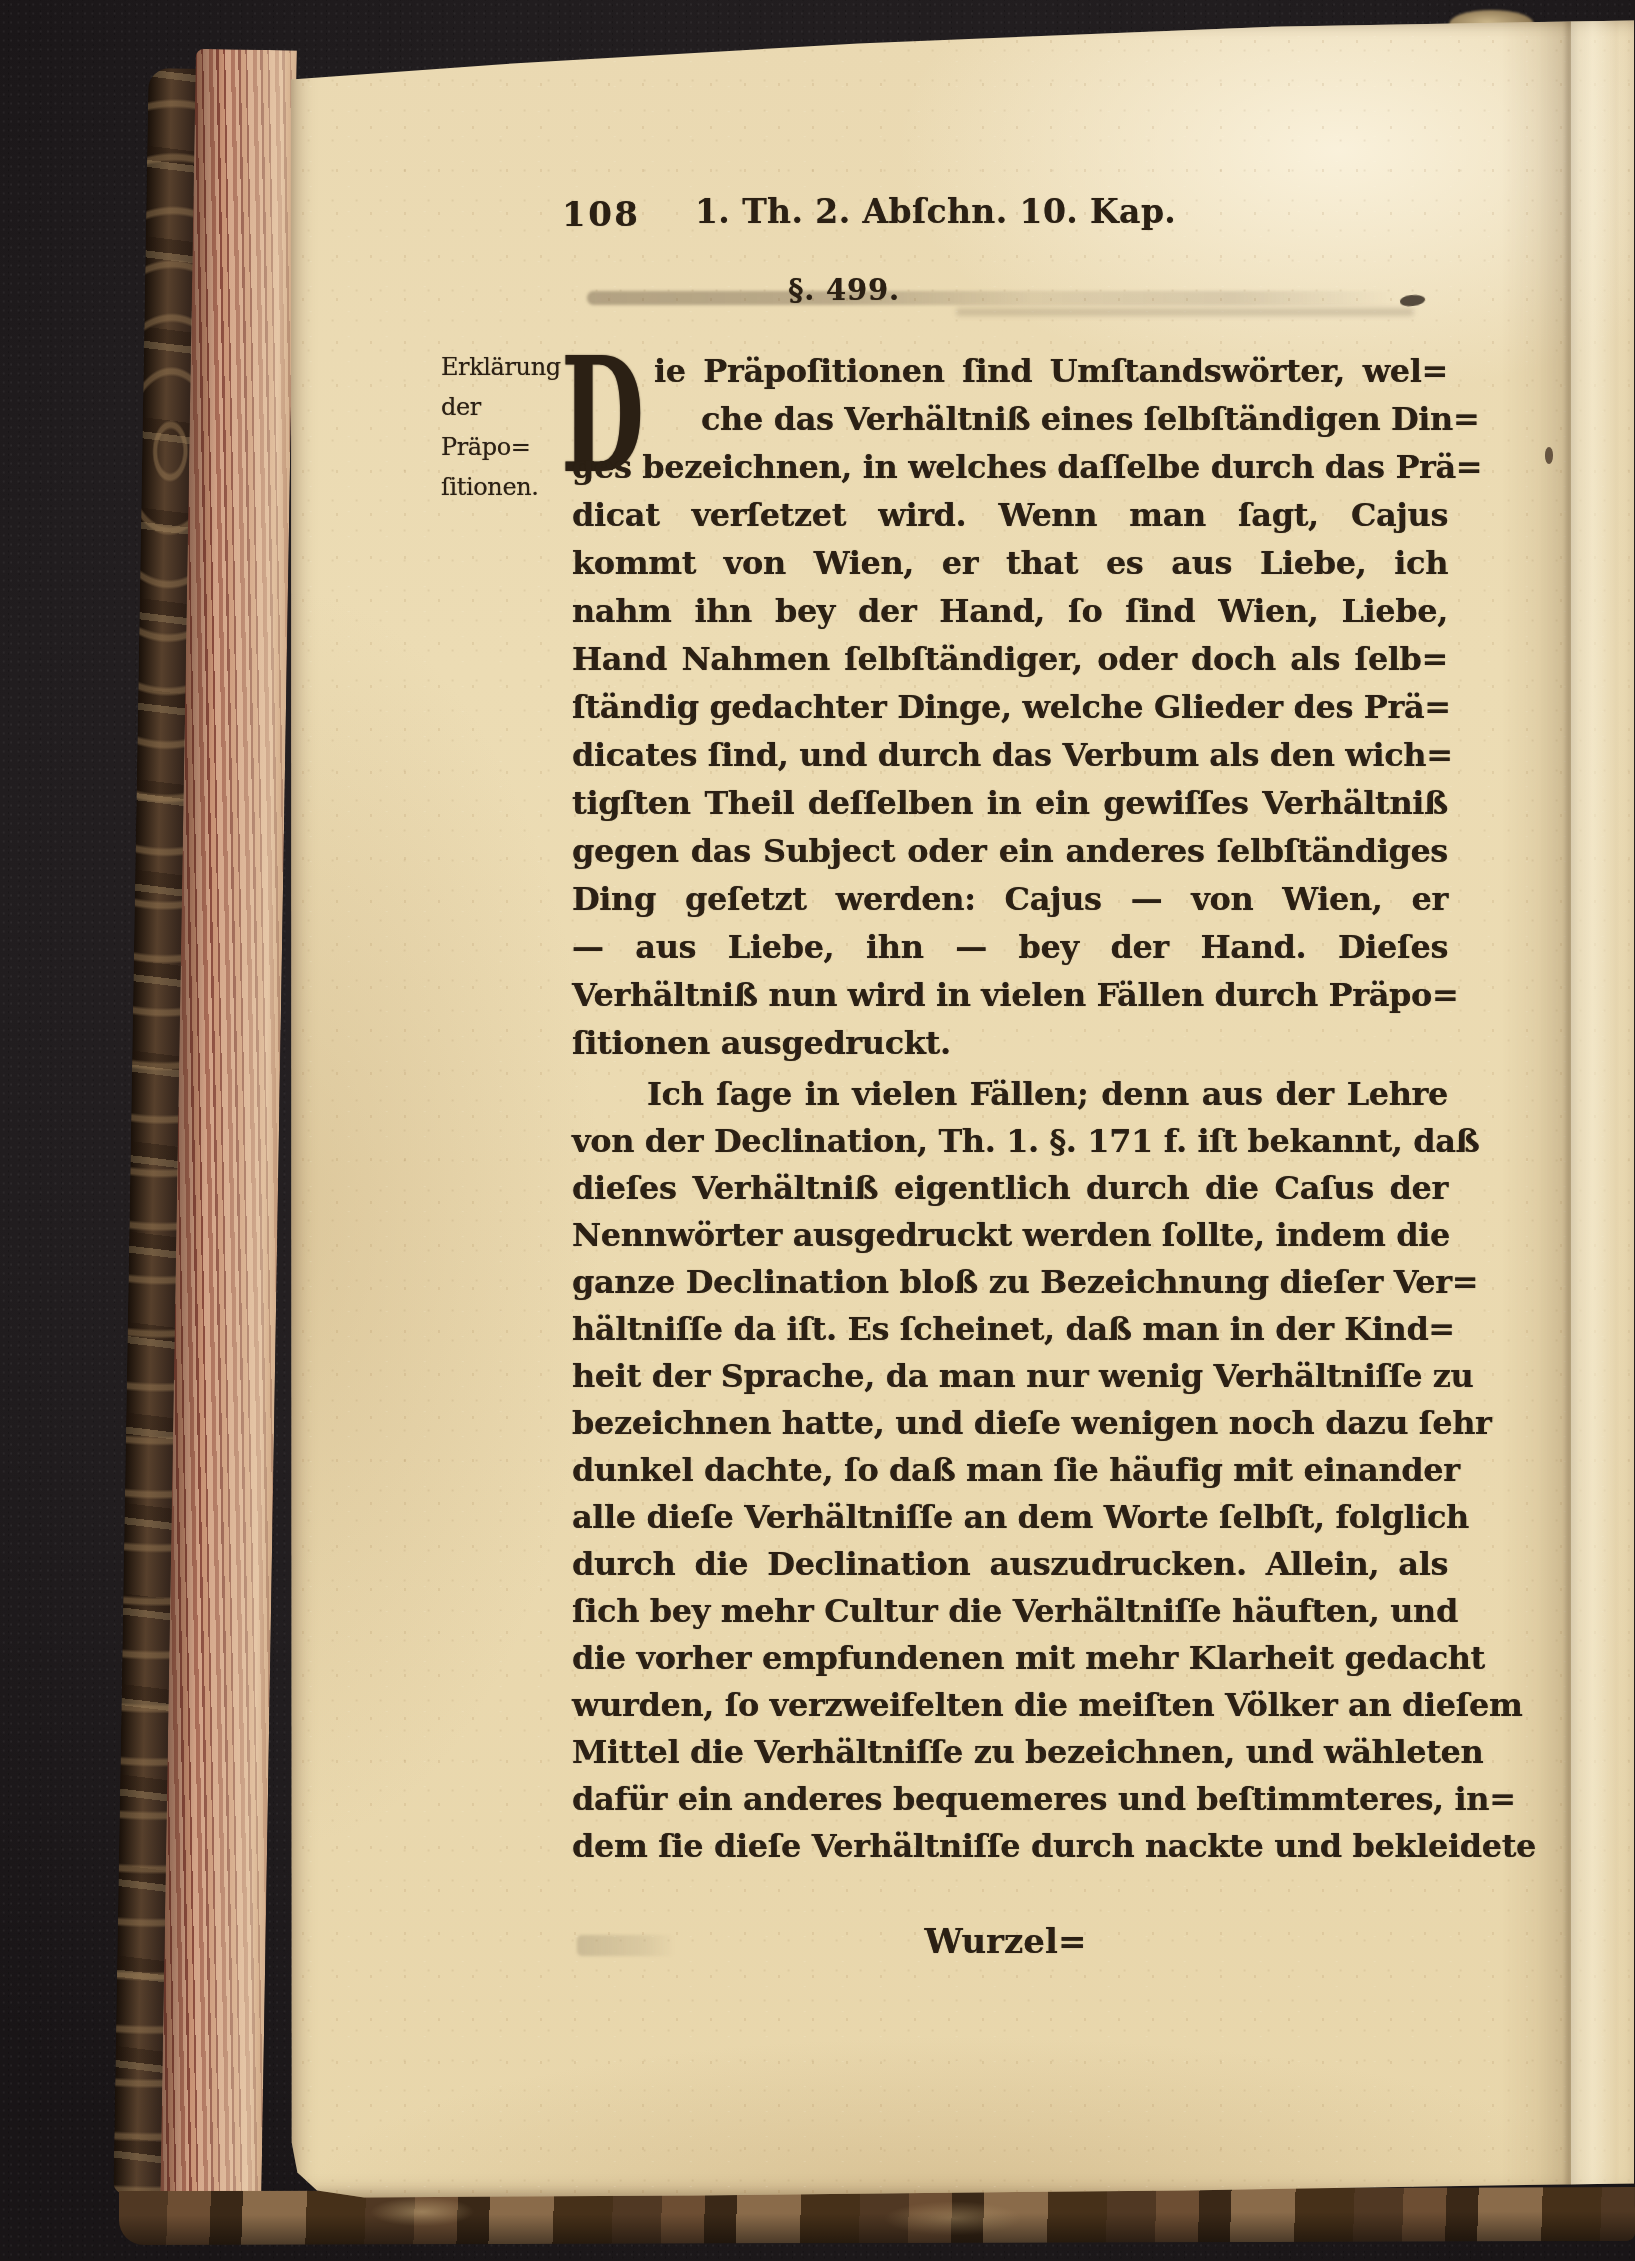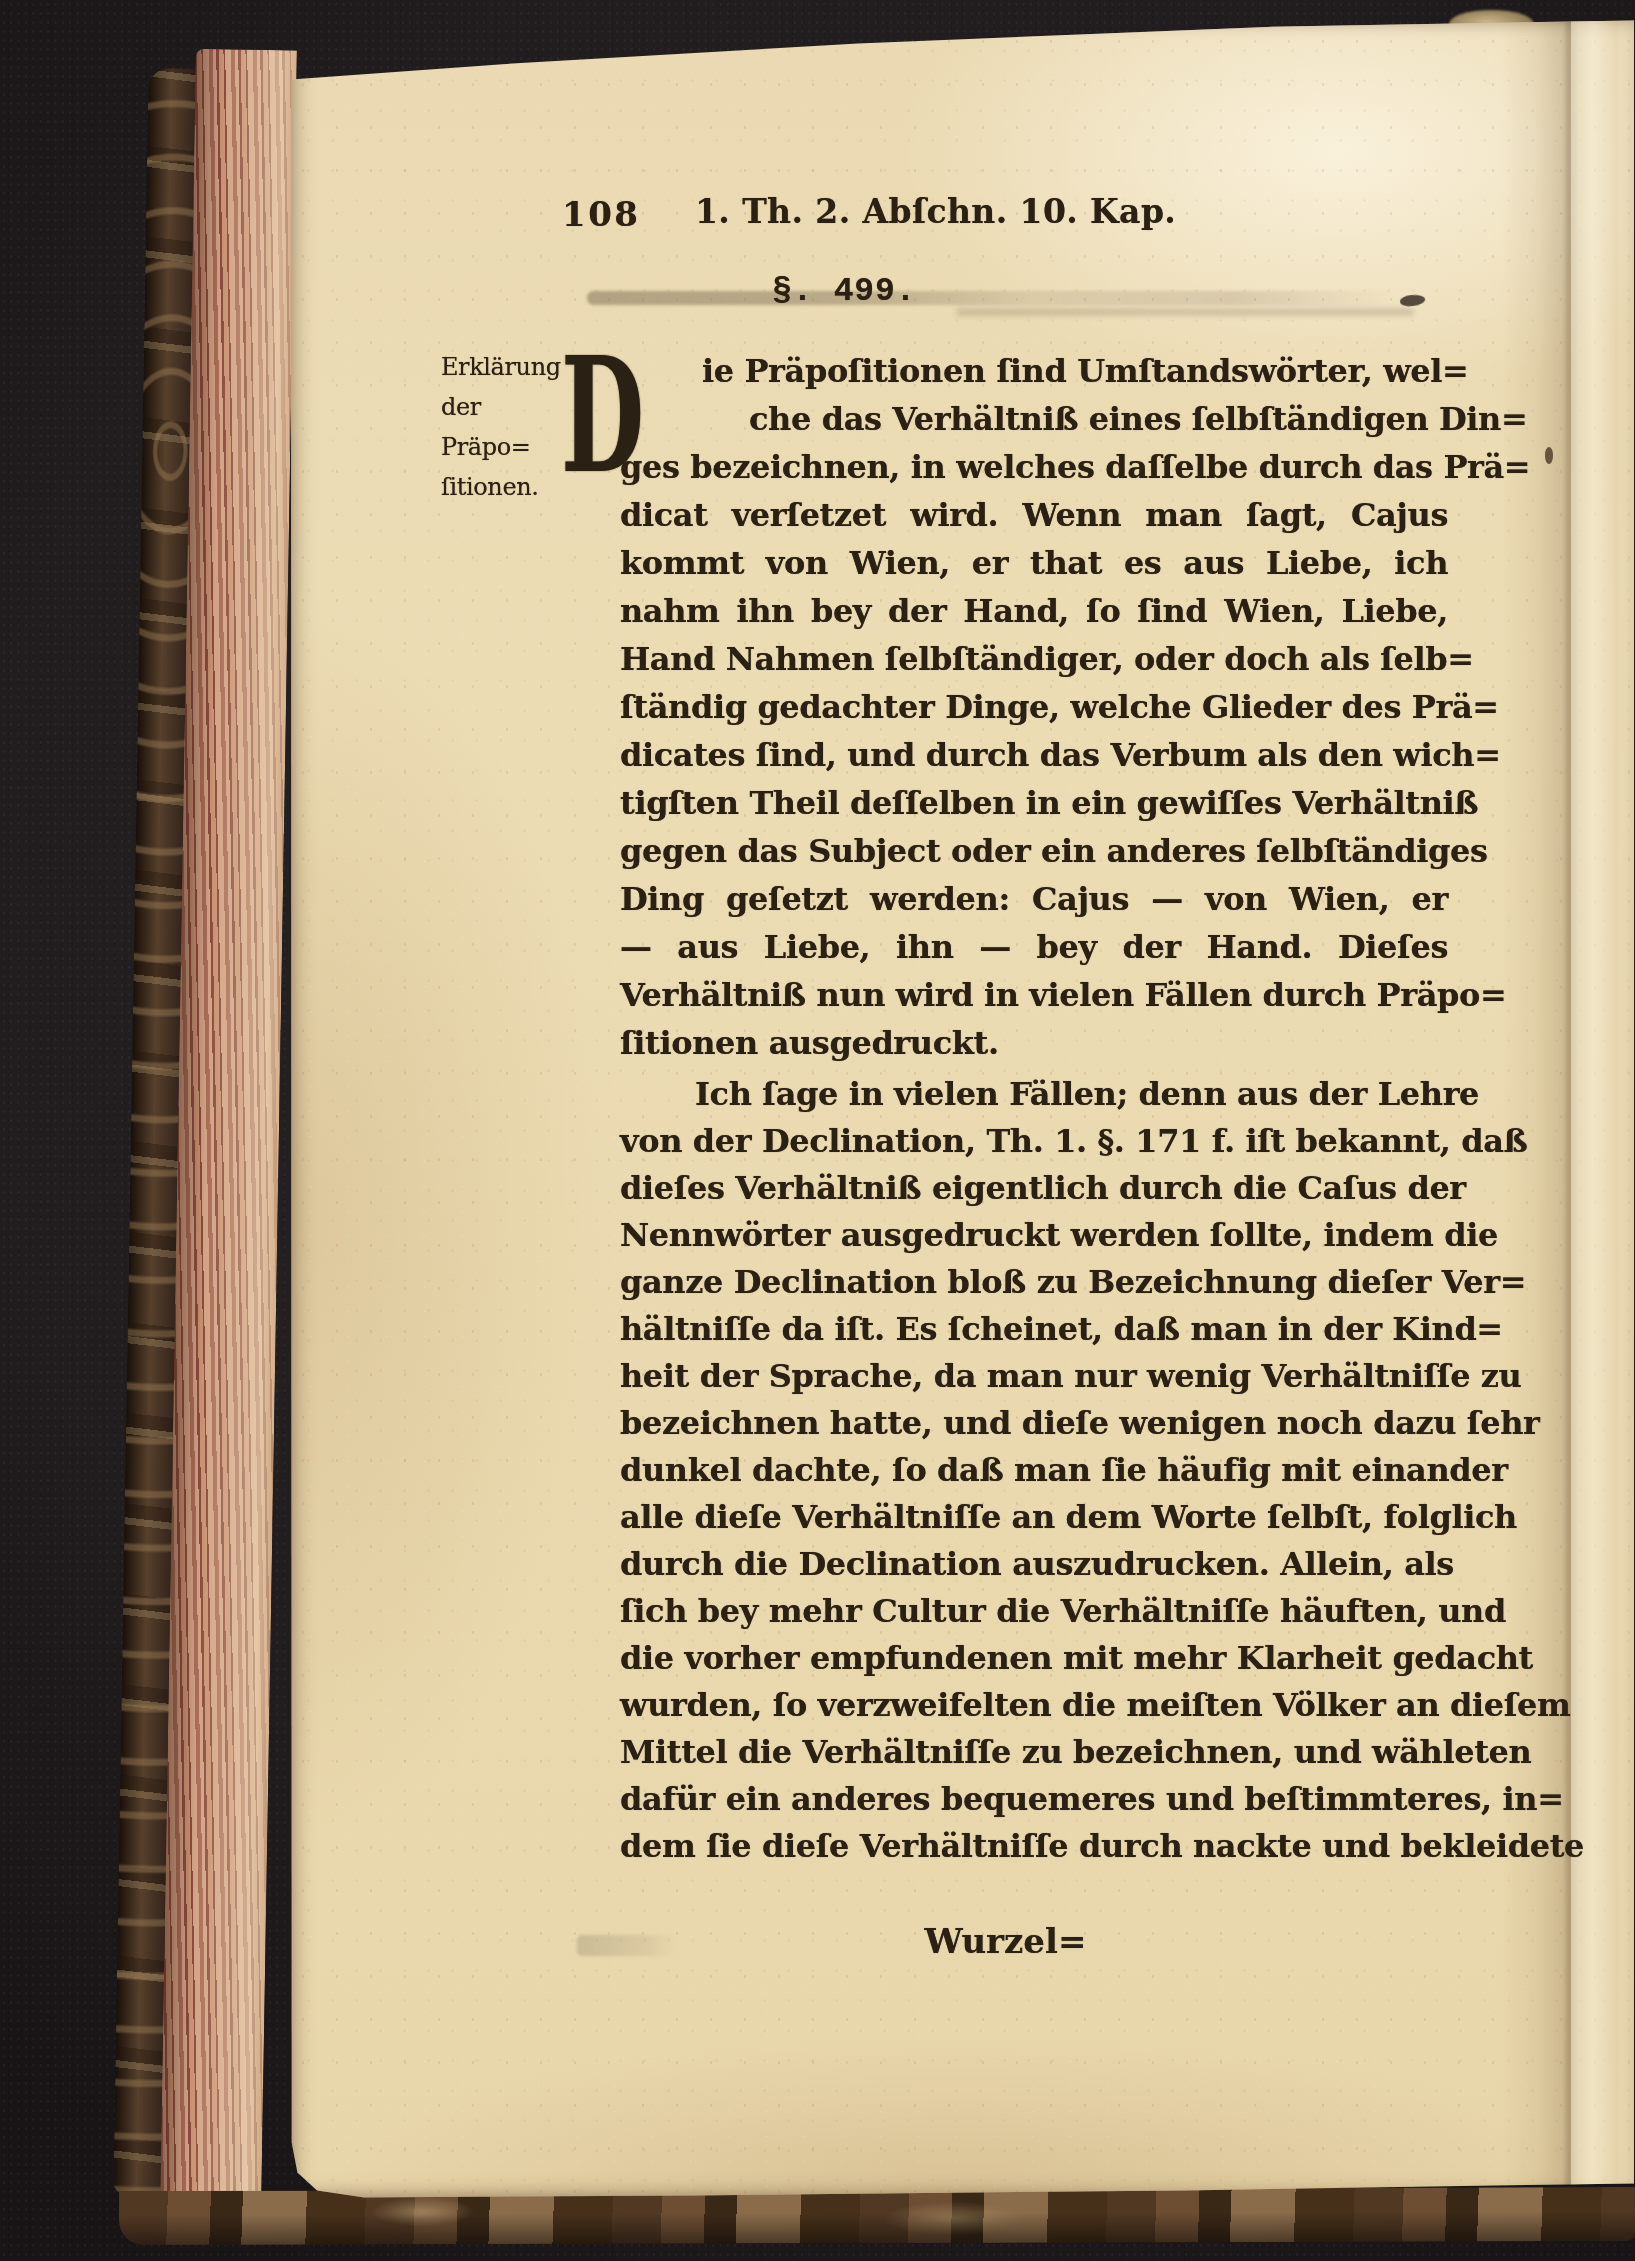--- a/index.html
+++ b/index.html
@@ -134,36 +134,36 @@
     filter: blur(1.6px); border-radius: 4.9px;
   }
 
   
   .txt { position: absolute; white-space: nowrap; font-weight: 700;
          text-shadow: 0 0 0.8px rgba(43,32,20,0.65); }
   .page-number { left: 276px; top: 174px; font-size: 34px; letter-spacing: 2.5px; text-align: right; }
   .running-header { left: 409px; top: 172px; width: 446px; text-align: left;
                     font-size: 33px; letter-spacing: 0.4px; }
   .section-heading { left: 476px; top: 253px; width: 164px; text-align: center;
-                     font-size: 33px; letter-spacing: 0.8px; font-family: Liberation Mono, monospace; }
+                     font-size: 29px; letter-spacing: 0.8px; }
 
   .margin-note { position: absolute; left: 155px; top: 327px; width: 131px;
                  font-size: 24px; line-height: 40px; font-weight: 400;
                  letter-spacing: -0.4px; text-shadow: 0 0 0.8px rgba(43,32,20,0.6); }
 
   .drop-cap { position: absolute; left: 275px; top: 316px; width: 123px;
               font-size: 123px; line-height: 123px; font-weight: 700;
               transform: scale(0.78, 1.30); transform-origin: top left;
               text-shadow: 0 0 1.6px rgba(43,32,20,0.7); }
 
   .para { position: absolute; left: 286px; width: 876px; font-size: 32px;
           font-weight: 700; letter-spacing: -0.4px;
           text-shadow: 0 0 0.8px rgba(43,32,20,0.65); }
   .para .bl { white-space: nowrap; text-align: justify; text-align-last: justify;
-              overflow: visible; margin-left: 48px; }
+              overflow: visible; }
   .para-1 { top: 327px; line-height: 48px; }
   .para-1 .bl:nth-child(1) { padding-left: 82px; }
   .para-1 .bl:nth-child(2) { padding-left: 129px; }
   .para-1 .bl:last-child { text-align-last: left; }
   .para-2 { top: 1051px; line-height: 47px; }
   .para-2 .bl:nth-child(1) { padding-left: 75px; }
 
   .catchword { left: 286px; top: 1901px; width: 867px; text-align: center;
                padding-right: 9.8px; font-size: 34px; }
 </style>

